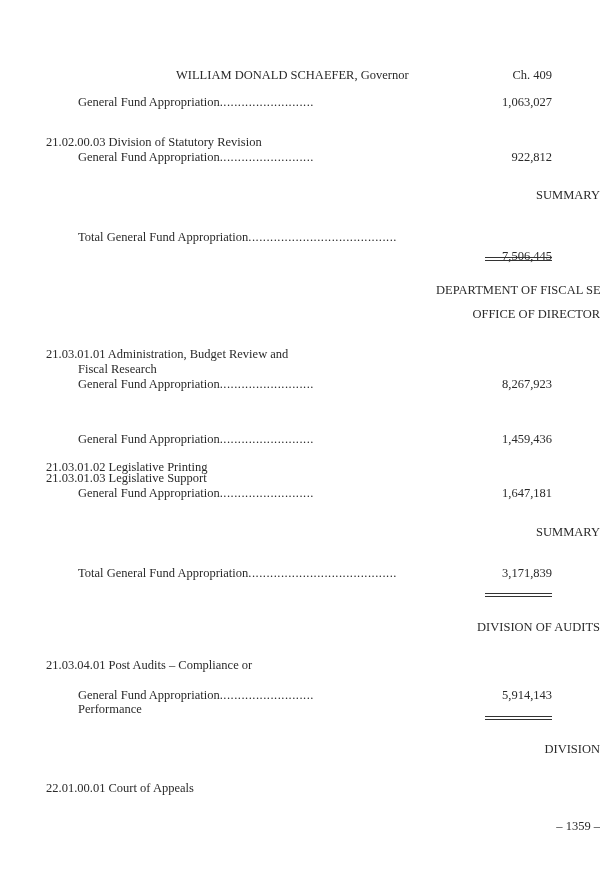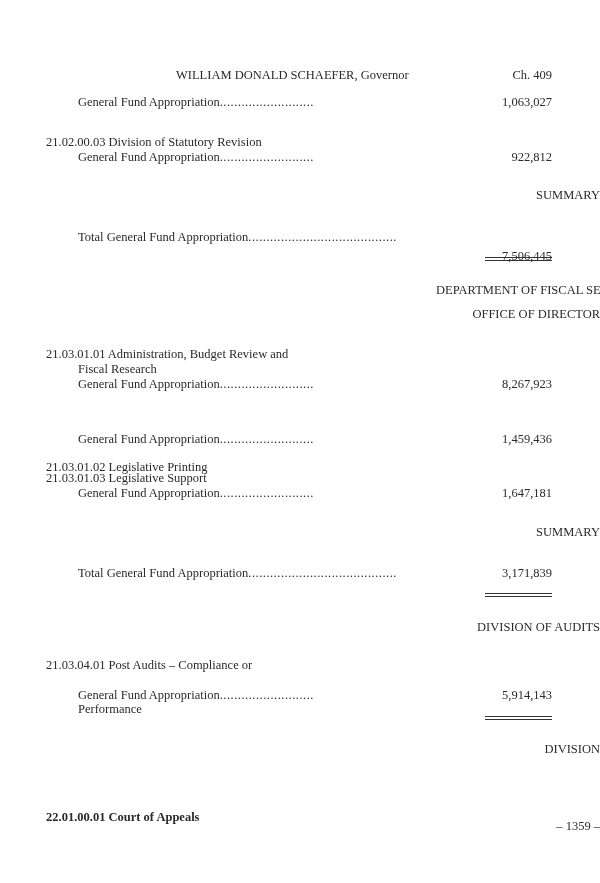--- a/index.html
+++ b/index.html
@@ -73,15 +73,15 @@
 <div class="abs" style="left:46px; top:658px;">21.03.04.01  Post    Audits    –    Compliance    or</div>
 <div class="abs" style="left:78px; top:673px;margin-top:29px;">Performance</div>
 <div class="abs" style="left:78px; top:688px;">
   <span>General Fund Appropriation</span><span class="dots">..........................</span>
 </div>
 <div class="amt" style="top:688px;">5,914,143</div>
 <div class="rule" style="top:716px;"></div>
 <div class="rule" style="top:719px;"></div>
 
 <div class="center" style="top:742px;">DIVISION</div>
-<div class="abs" style="left:46px; top:810px;font-weight:bold;">22.01.00.01  Court of Appeals</div>
+<div class="abs" style="left:46px; top:781px;">22.01.00.01  Court of Appeals</div>
 
 <div class="center" style="top:819px;">–  1359  –</div>
 
 </body></html>

